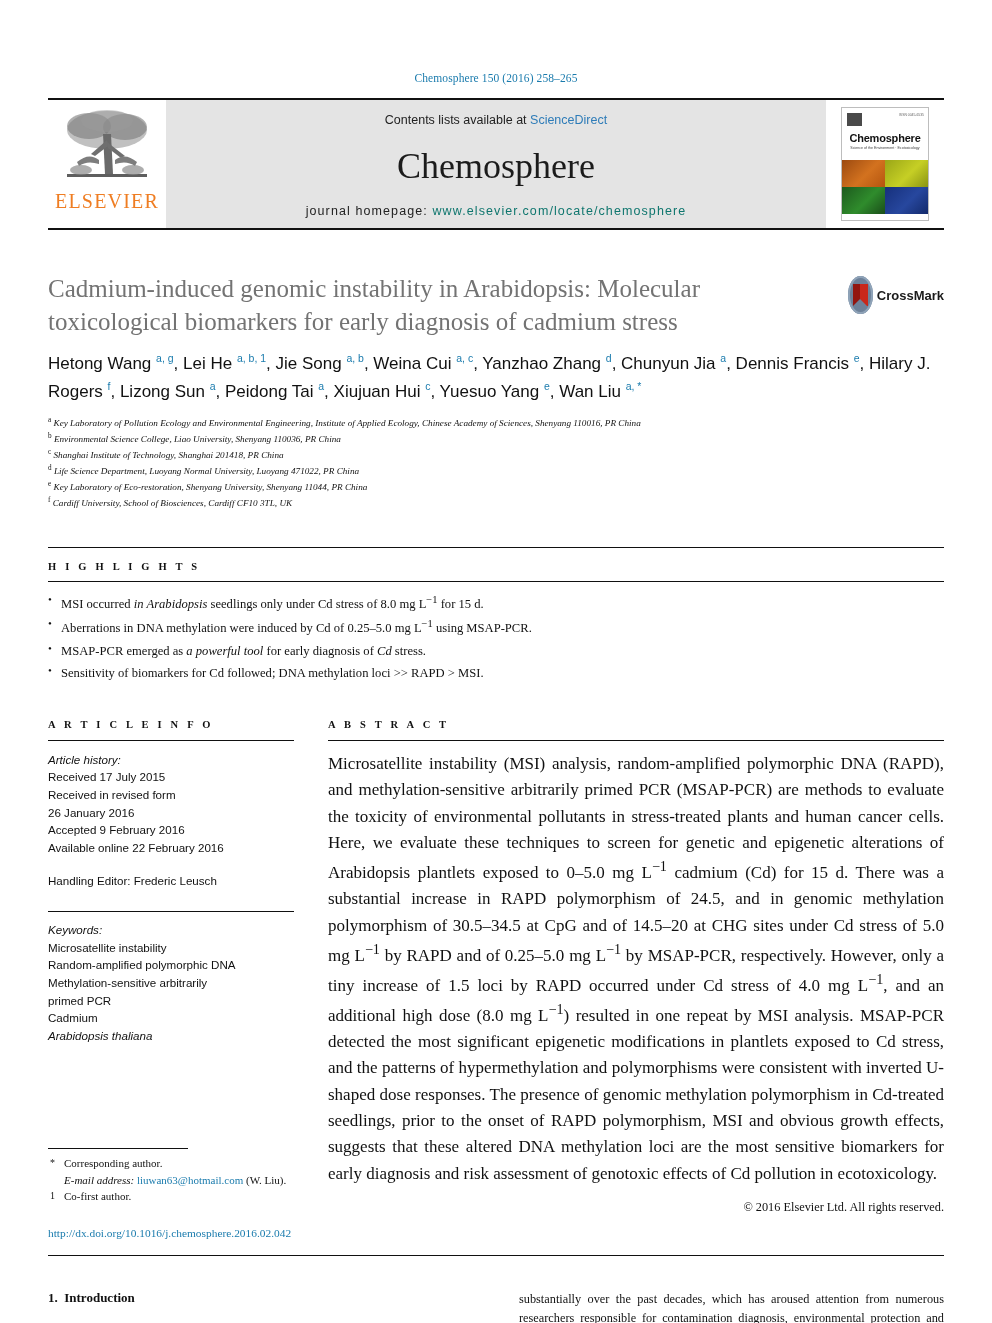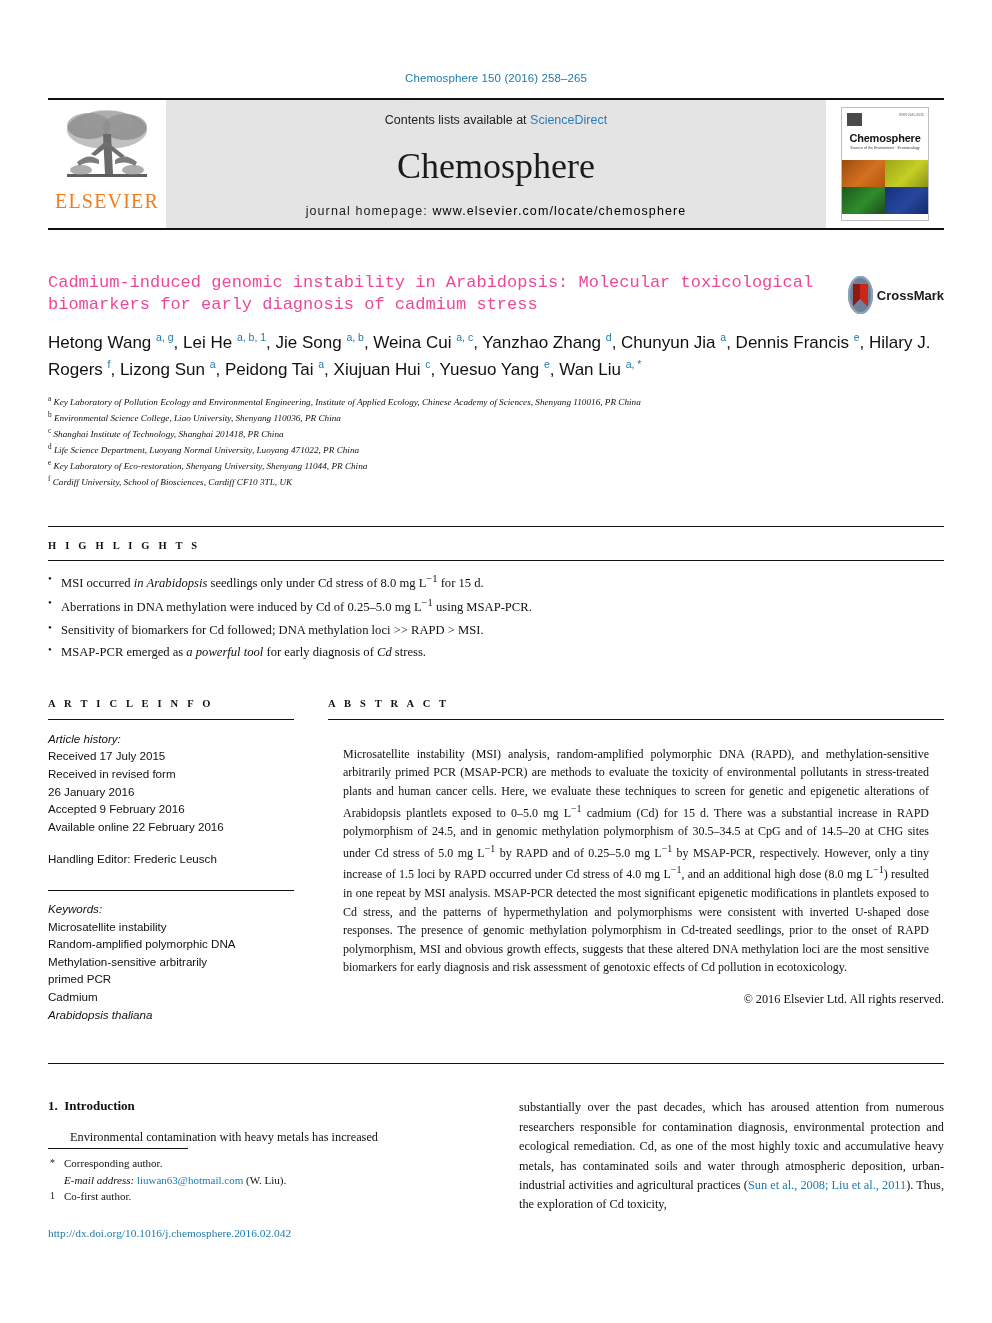--- a/index.html
+++ b/index.html
@@ -19,21 +19,21 @@
   .page {
     position: relative;
     width: 992px;
     height: 1323px;
     box-sizing: border-box;
   }
 
   
   .running-head {
     text-align: center;
-    font-family: Liberation Sans, sans-serif;
+    font-family: Liberation Serif, serif;
     font-size: 11.5px;
     color: #1a7bad;
     padding-top: 72px;
     letter-spacing: 0.1px;
   }
 
   
   .masthead {
     margin: 14px 48px 0 48px;
     border-top: 2.5px solid #111;
@@ -82,21 +82,21 @@
     font-size: 36px;
     color: #1b1b1b;
     line-height: 1;
   }
   .homepage-line {
     font-family: "Liberation Sans", sans-serif;
     font-size: 12.5px;
     color: #222;
     letter-spacing: 1.1px;
   }
-  .homepage-line .url { color: #000000; letter-spacing: 1.1px; }
+  .homepage-line .url { color: #0f766e; letter-spacing: 1.1px; }
   .cover-thumb {
     width: 118px;
     flex: 0 0 118px;
     display: flex;
     align-items: center;
     justify-content: center;
   }
   .cover-inner {
     width: 86px;
     height: 112px;
@@ -152,24 +152,24 @@
 
   
   .content { margin: 0 48px; }
   .title-row {
     display: flex;
     align-items: flex-start;
     margin-top: 42px;
   }
   .article-title {
     flex: 1 1 auto;
-    font-family: Liberation Mono, monospace;
-    font-size: 17px;
+    font-family: Liberation Serif, serif;
+    font-size: 25px;
     line-height: 1.32;
-    color: #ec4899;
+    color: #737373;
     font-weight: normal;
     margin: 0;
     padding-right: 16px;
   }
   .crossmark {
     flex: 0 0 auto;
     width: 96px;
     display: flex;
     align-items: center;
     gap: 4px;
@@ -264,25 +264,25 @@
     font-size: 11.6px;
     line-height: 1.52;
     color: #111;
   }
   .info-body .lab { font-style: italic; }
   .info-gap { height: 15px; }
   .keywords-block { margin-top: 22px; border-top: 1.4px solid #111; padding-top: 9px; }
 
   .abstract-body {
     font-family: "Liberation Serif", serif;
-    font-size: 12px;
+    font-size: 17px;
     line-height: 1.55;
     text-align: justify;
     color: #111;
-    margin: 15px;
+    margin: 0;
   }
   .copyright {
     text-align: right;
     font-family: "Liberation Serif", serif;
     font-size: 12.3px;
     margin-top: 13px;
     color: #111;
   }
 
   
@@ -418,22 +418,22 @@
     </div>
 
     <div class="highlights-wrap">
       <div class="highlights-rule-top">
         <div class="sec-head">H I G H L I G H T S</div>
       </div>
       <div class="highlights-inner">
         <ul class="highlights-list">
           <li>MSI occurred <i>in Arabidopsis</i> seedlings only under Cd stress of 8.0 mg L<sup>−1</sup> for 15 d.</li>
           <li>Aberrations in DNA methylation were induced by Cd of 0.25–5.0 mg L<sup>−1</sup> using MSAP-PCR.</li>
+          <li>MSAP-PCR emerged as <i>a powerful tool</i> for early diagnosis of <i>Cd</i> stress.</li>
           <li>Sensitivity of biomarkers for Cd followed; DNA methylation loci &gt;&gt; RAPD &gt; MSI.</li>
-          <li>MSAP-PCR emerged as <i>a powerful tool</i> for early diagnosis of <i>Cd</i> stress.</li>
         </ul>
       </div>
     </div>
 
     <div class="info-abstract">
 
       <div class="col-info">
         <div class="sec-head">A R T I C L E   I N F O</div>
         <div class="col-head-rule">
           <div class="info-body">

